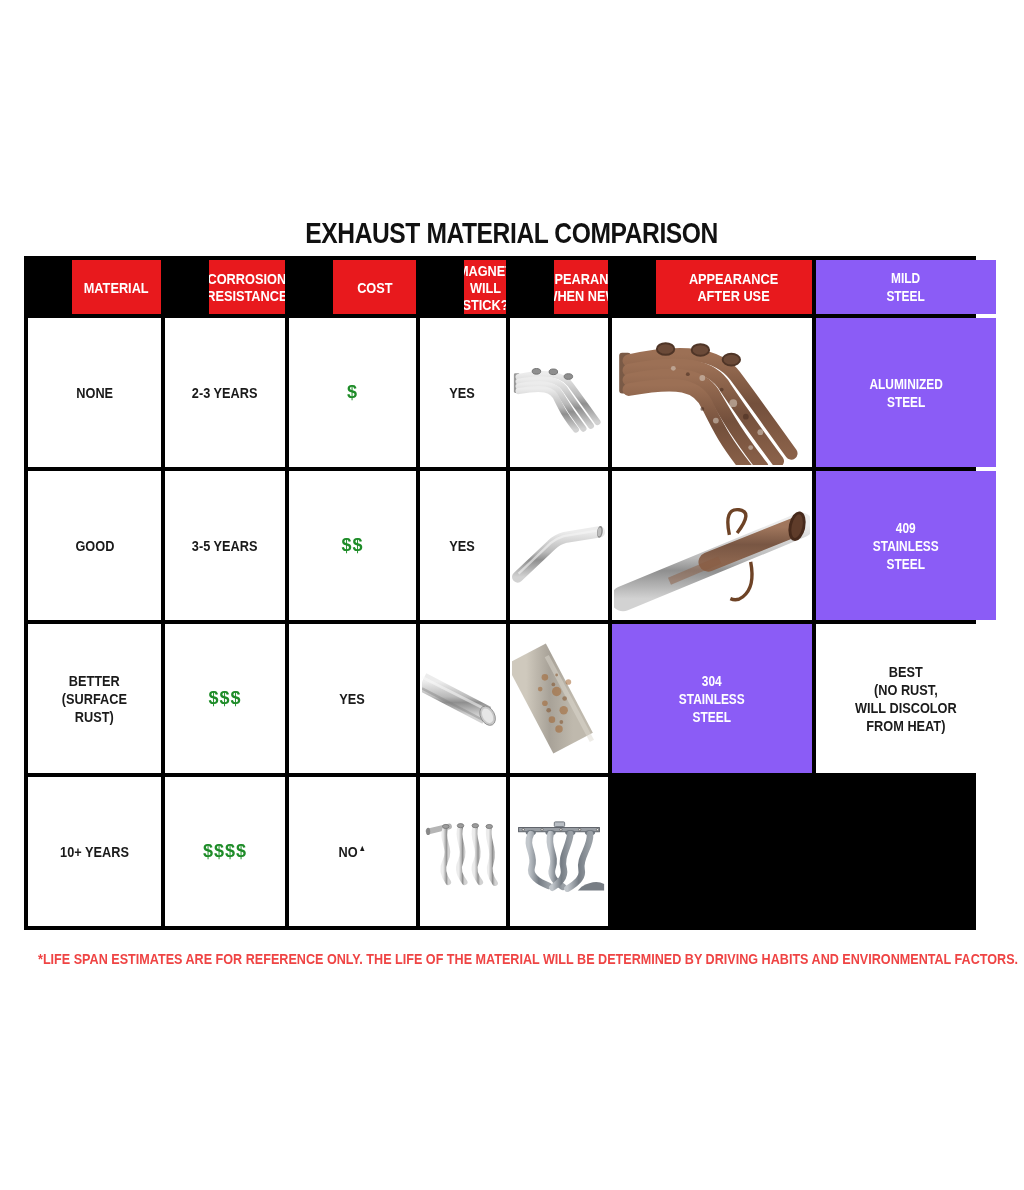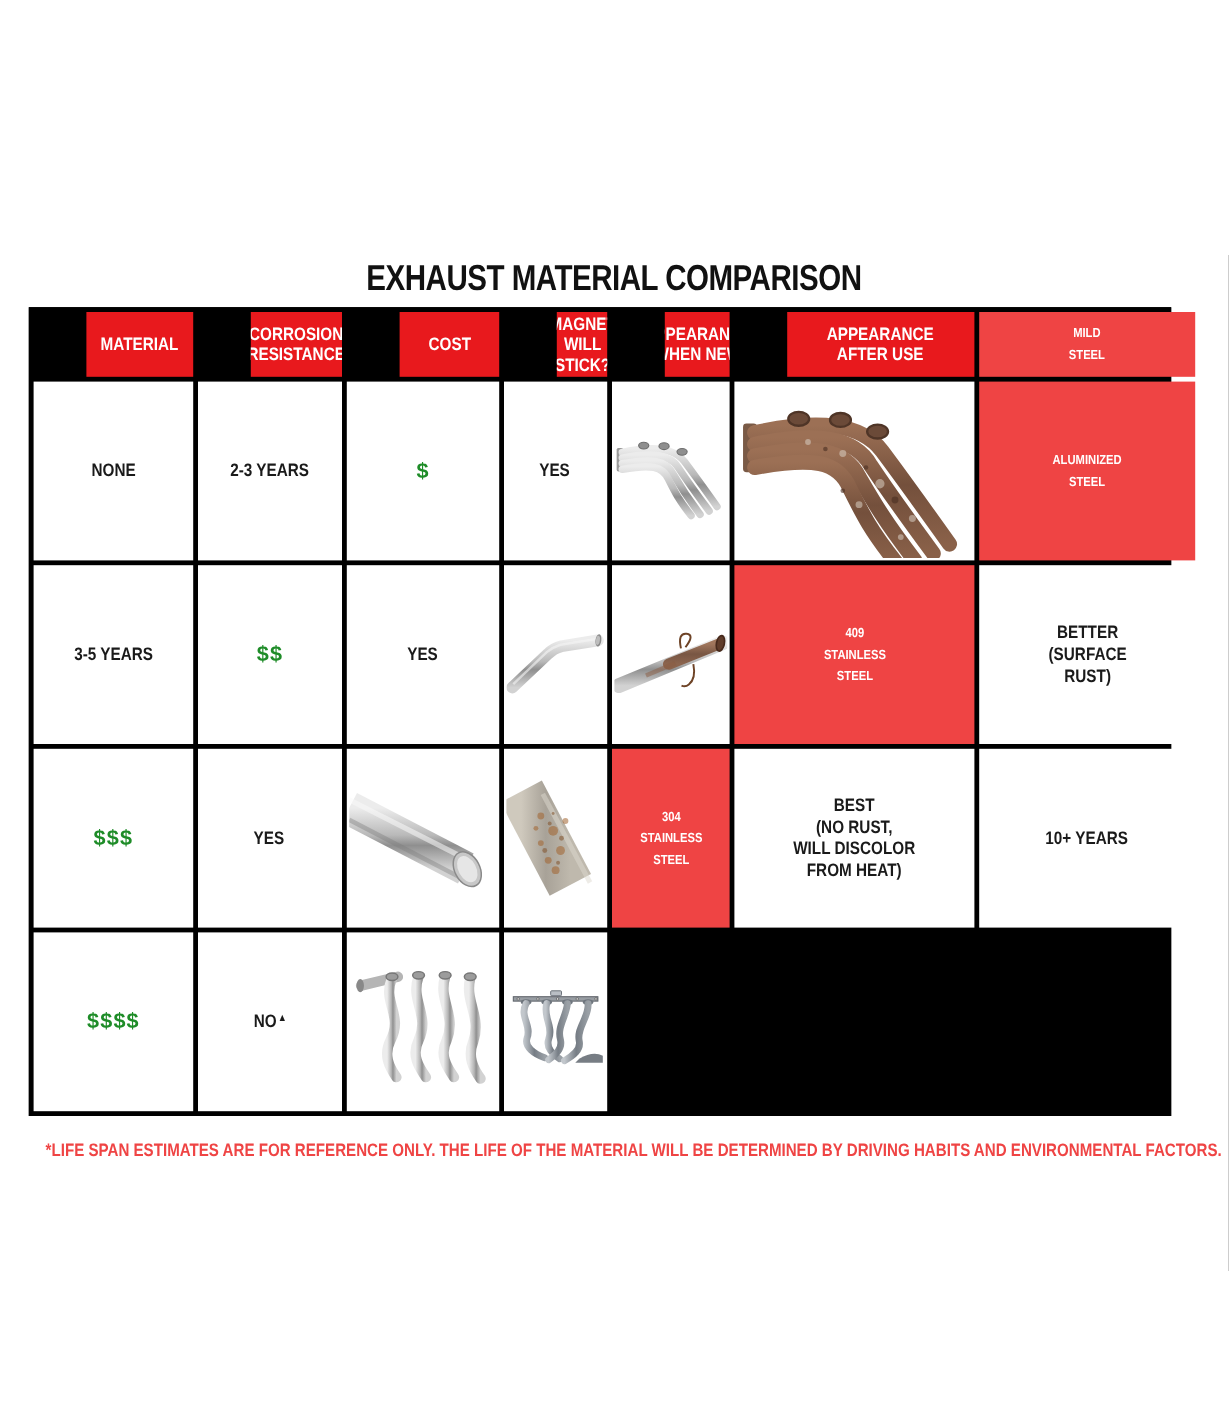--- a/index.html
+++ b/index.html
@@ -20,21 +20,21 @@
     display:grid;
     grid-template-columns:133px 120px 127px 86px 98px 200px 180px;
     grid-template-rows:54px 149px 149px 149px 149px;
     gap:4px;background:#000;border:4px solid #000;
   }
   .cell{
     display:flex;align-items:center;justify-content:center;
     text-align:center;overflow:hidden;background:#fff;
   }
   .hdr{background:#e8191d;color:#fff;font-weight:800;font-size:15px;line-height:17px;margin-left:44px;}
-  .mat{background:#ef4444;color:#fff;font-weight:800;font-size:11px;line-height:18px;}
+  .mat{background:#8b5cf6;color:#fff;font-weight:800;font-size:14px;line-height:18px;}
   .txt{color:#1a1a1a;font-weight:800;font-size:15px;line-height:18px;}
   .cost{color:#1e8c28;font-weight:800;font-size:18px;letter-spacing:1px;}
   .pre{white-space:pre-line;}
   .cond{display:inline-block;transform:scaleX(0.85);transform-origin:center;}
   .img{padding:2px;}
   .img svg{width:100%;height:100%;display:block;background:#fff;}
   sup.tri{font-size:9px;vertical-align:top;line-height:10px;margin-left:1px;}
 
   .footnotes{margin:17px 0 0 38px;color:#ef4444;}
   .fn-line{font-size:15px;font-weight:800;line-height:23px;white-space:nowrap;}
@@ -168,20 +168,23 @@
             <circle cx="135" cy="100" r="3"></circle>
             <circle cx="110" cy="72" r="2"></circle>
             <circle cx="90" cy="92" r="2"></circle>
         </g>
       </svg>
     </div>
 
     <div class="cell mat">
         <span class="cond pre">ALUMINIZED
 STEEL</span>
+      </div>
+    <div class="cell txt">
+        <span class="cond pre">GOOD</span>
       </div>
     <div class="cell txt">
         <span class="cond pre">3-5 YEARS</span>
       </div>
     <div class="cell cost">
         <span>$$</span>
       </div>
     <div class="cell txt">
         <span class="cond"><span>YES</span><sup class="tri"></sup></span>
       </div>

